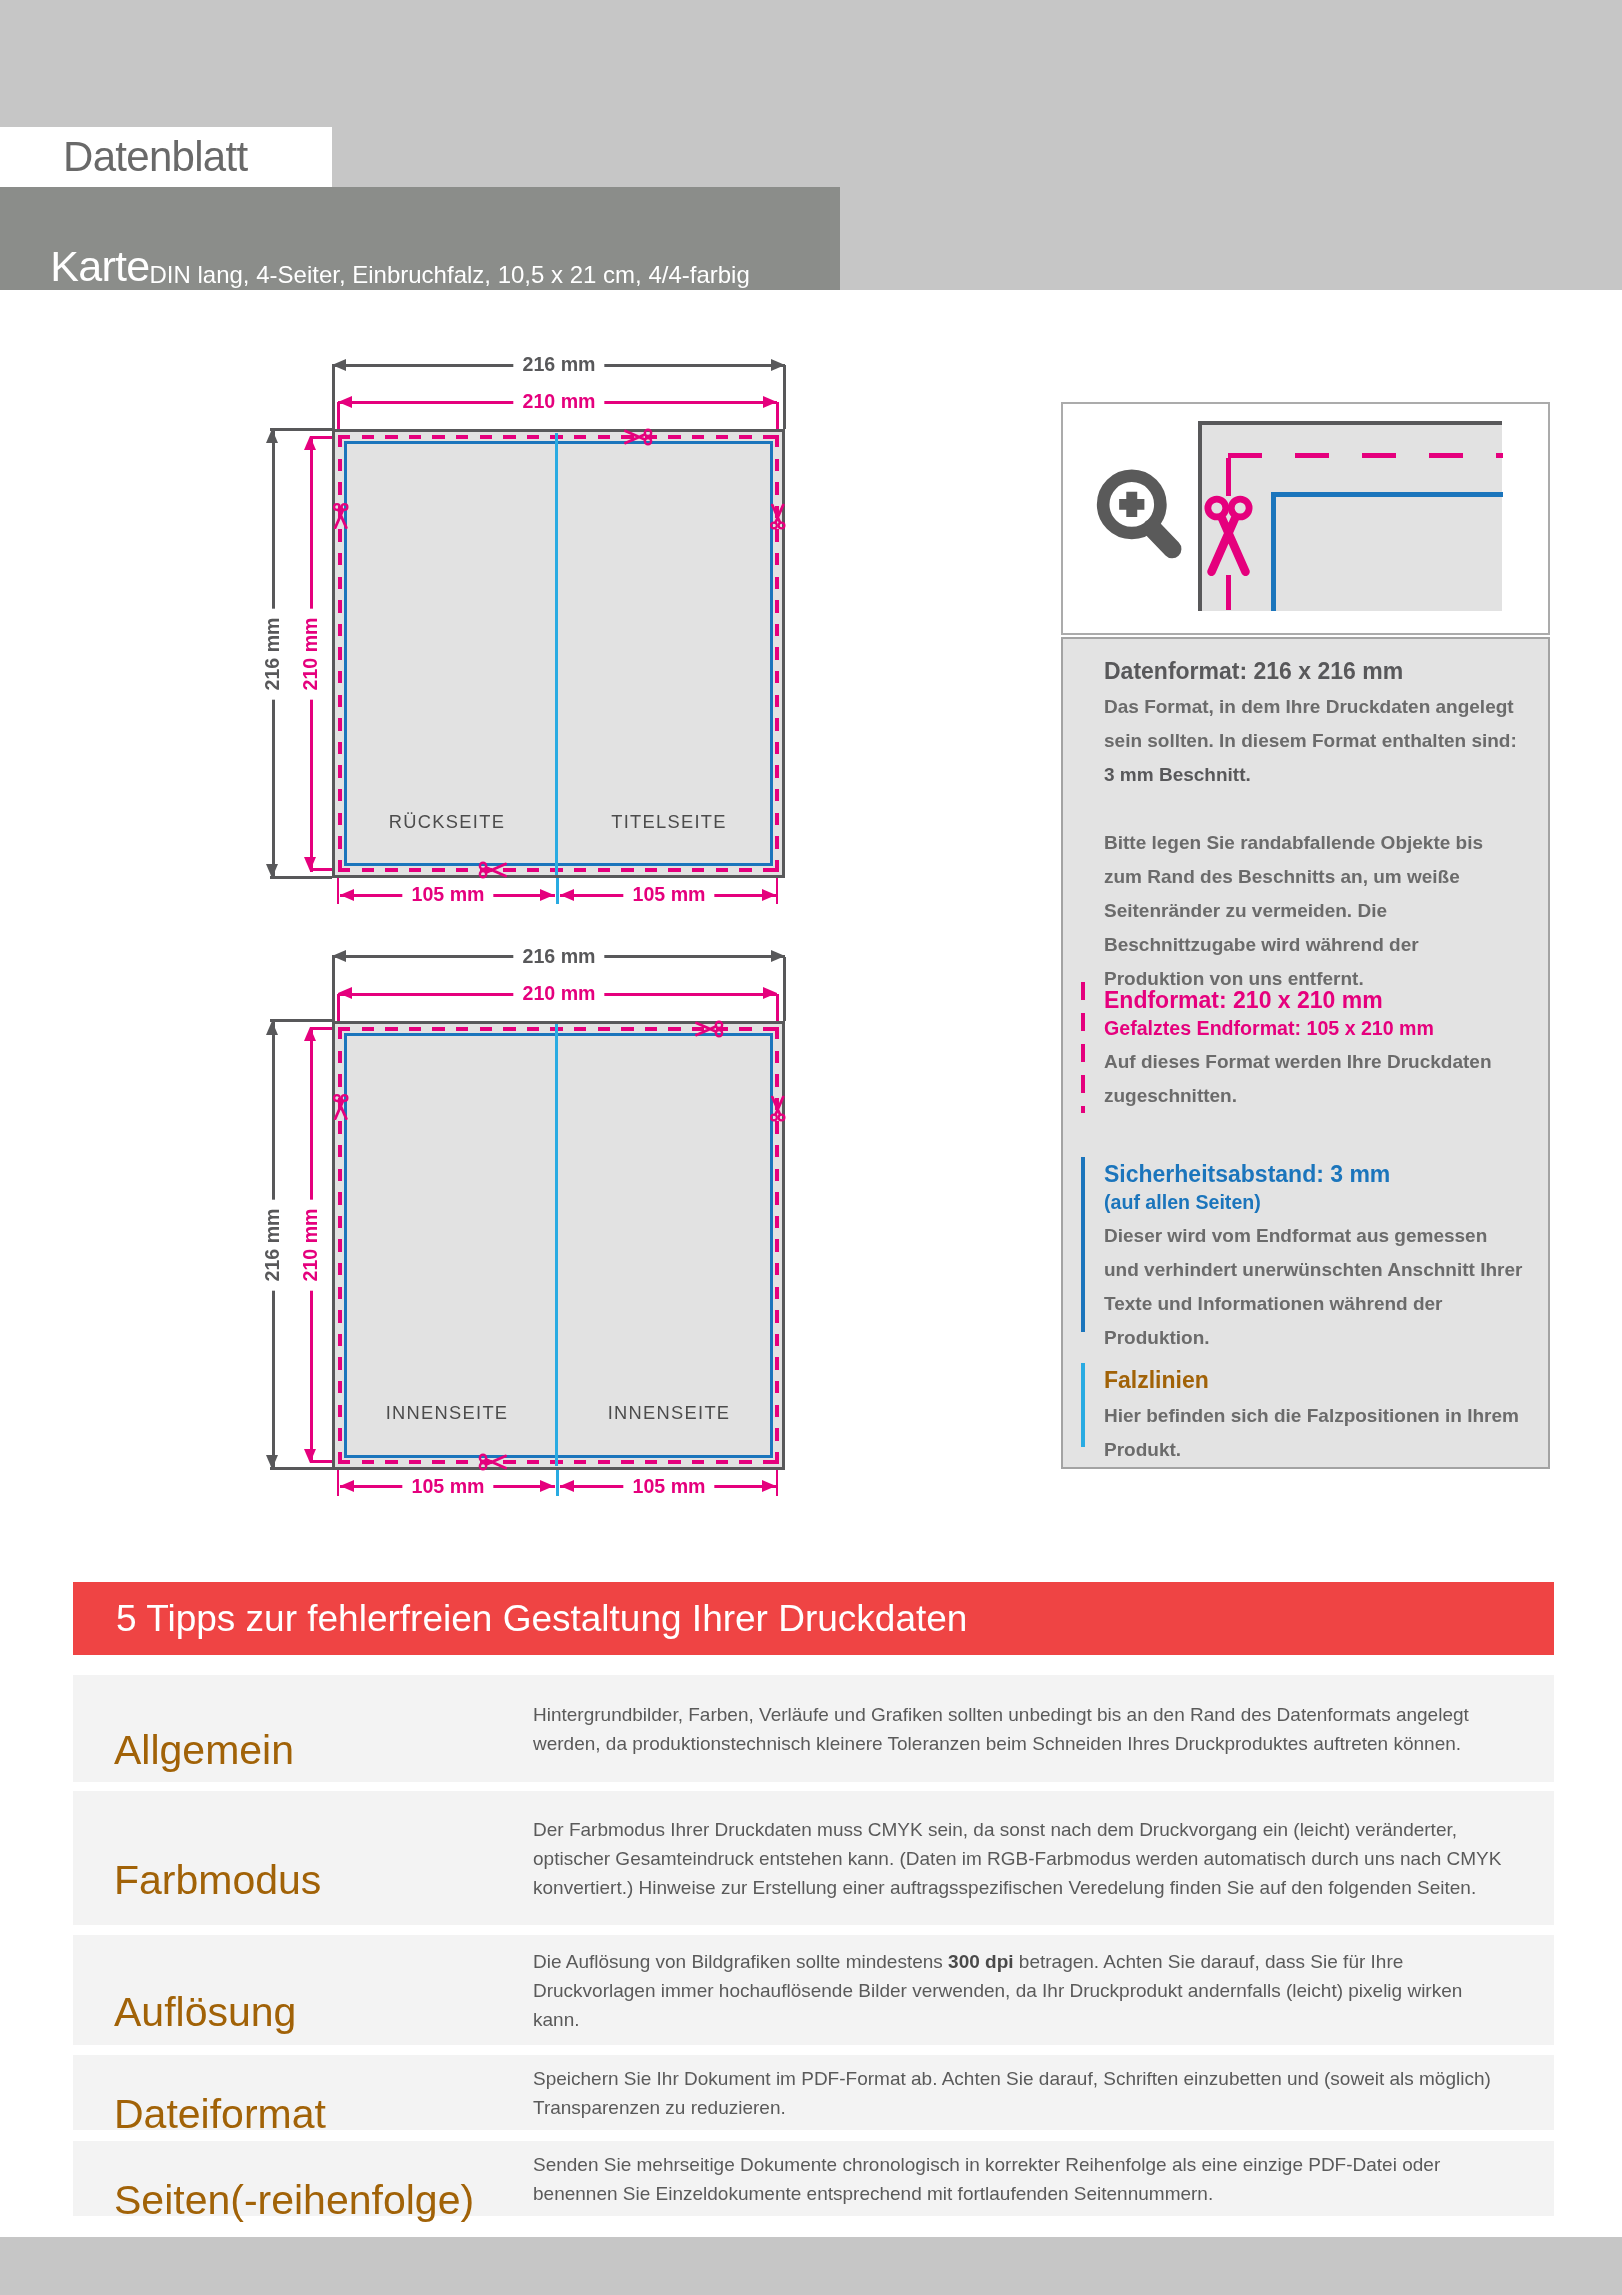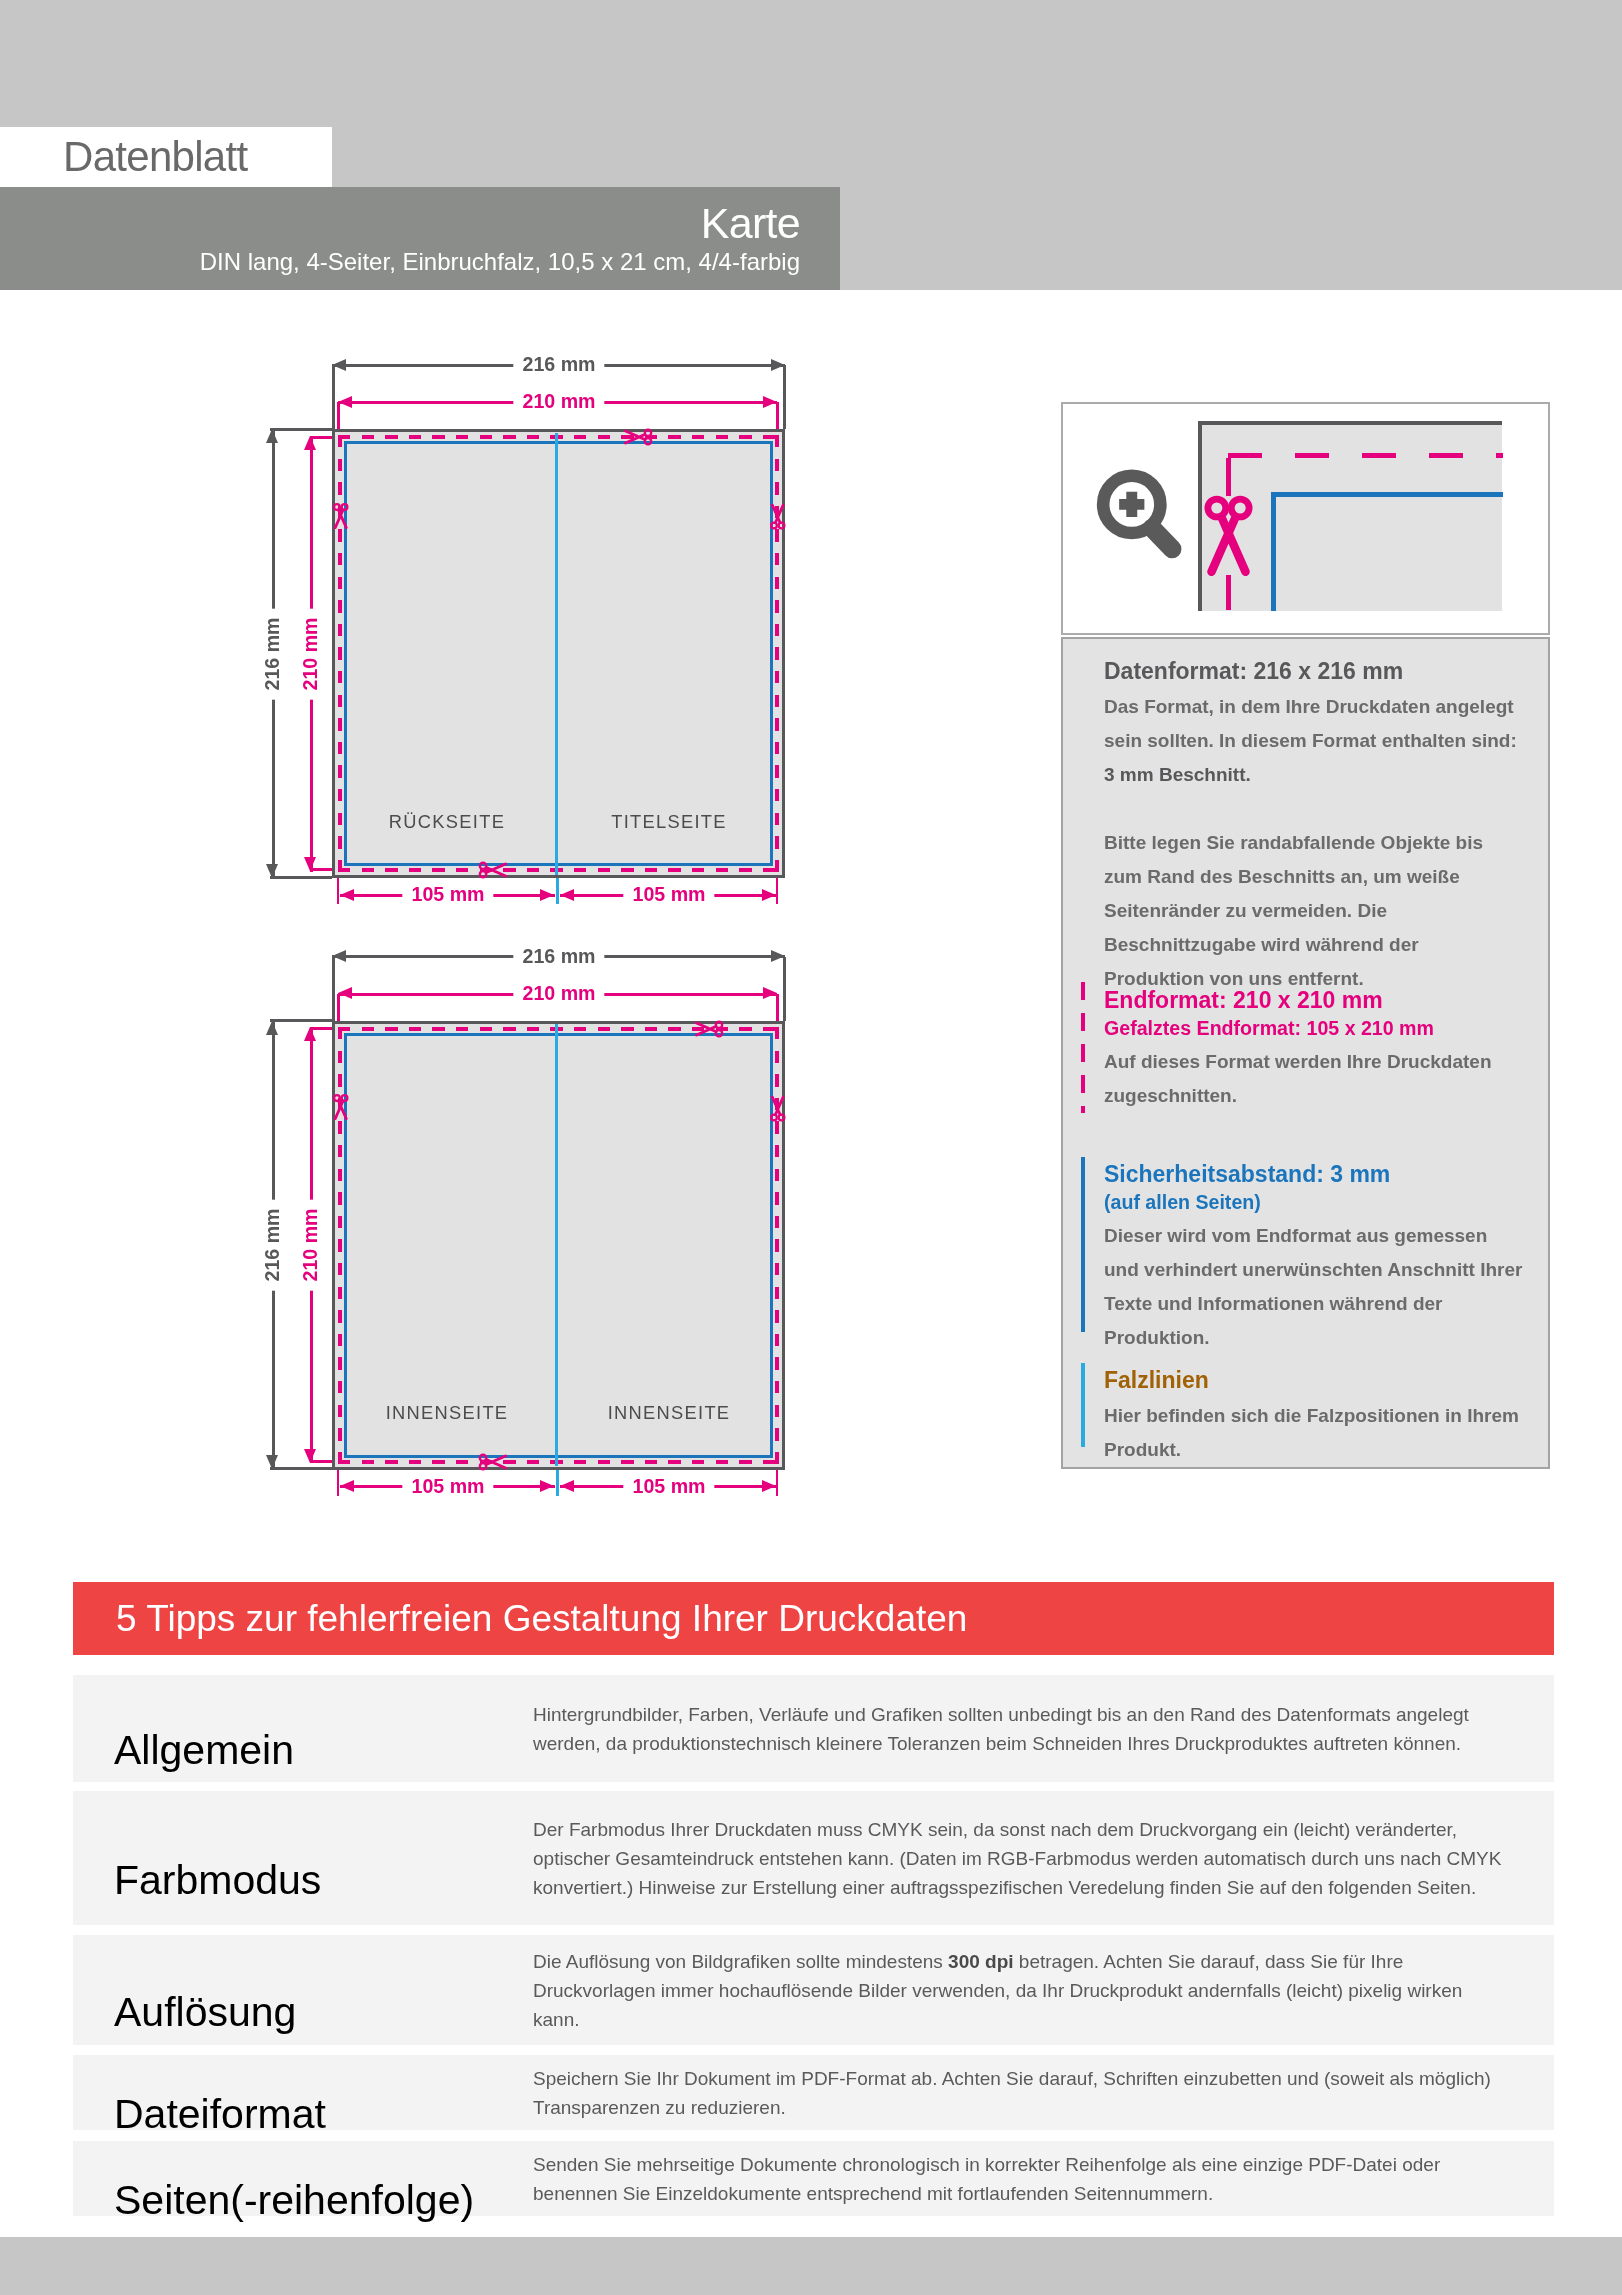--- a/index.html
+++ b/index.html
@@ -3,21 +3,21 @@
 <meta charset="utf-8">
 <style>
   html,body{margin:0;padding:0;background:#fff;}
   .page{position:relative;width:1623px;height:2295px;background:#ffffff;overflow:hidden;
         font-family:"Liberation Sans", sans-serif;}
   
   .top-band{position:absolute;left:0;top:0;width:1623px;height:290px;background:#c6c6c6;}
   .doc-box{position:absolute;left:0;top:127px;width:332px;height:60px;background:#ffffff;}
   .doc-box span{display:block;padding-left:63px;line-height:60px;font-size:42px;color:#696969;letter-spacing:-0.7px;}
   .product-bar{position:absolute;left:0;top:187px;width:840px;height:103px;background:#8b8d8a;
-               display:flex;flex-direction:column;justify-content:center;align-items:flex-end;
+               display:flex;flex-direction:row;justify-content:center;align-items:flex-end;
                padding-right:40px;box-sizing:border-box;color:#fff;}
   .product-title{font-size:43px;line-height:47px;letter-spacing:-0.7px;}
   .product-subtitle{font-size:24px;line-height:30px;}
   .bleed-box{position:absolute;background:#e2e2e2;border:3.3px solid #58585a;box-sizing:border-box;}
   .safety-box{position:absolute;border:3.3px solid #1b75bc;box-sizing:border-box;}
   .dashH{position:absolute;height:3.9px;background:repeating-linear-gradient(90deg,#e5007d 0 12.4px,transparent 12.4px 23.6px);}
   .dashV{position:absolute;width:3.9px;background:repeating-linear-gradient(180deg,#e5007d 0 12.4px,transparent 12.4px 23.6px);}
   .dim-label{position:absolute;transform:translate(-50%,-50%);background:#fff;padding:1.3px 9.2px;
              font-size:19.6px;font-weight:bold;white-space:nowrap;}
   .dim-label.gray{color:#58585a;}
@@ -41,21 +41,21 @@
   .ib-heading.gray,.ib-sub.gray{color:#58585a;}
   .ib-heading.mag,.ib-sub.mag{color:#e5007d;}
   .ib-heading.blue,.ib-sub.blue{color:#1b75bc;}
   .ib-heading.cyan{color:#a16207;}
   .ib-p{font-size:19px;line-height:34px;color:#6b6b6b;margin:3.9px 0 34px 0;font-weight:bold;}
   .ib-p b{color:#58585a;}
   
   .tips-bar{position:absolute;left:73px;top:1582px;width:1481px;height:73px;background:#ef4444;}
   .tips-bar span{display:block;padding-left:43px;line-height:73px;font-size:37px;color:#fff;}
   .tips-row{position:absolute;left:73px;width:1481px;background:#f3f3f3;display:flex;align-items:center;}
-  .row-label{position:absolute;left:41px;font-size:41px;color:#000000;white-space:nowrap;margin-top:44px;}
+  .row-label{position:absolute;left:41px;font-size:41px;color:#a16207;white-space:nowrap;margin-top:44px;}
   .row-text{position:absolute;left:460px;width:975px;font-size:19px;line-height:29px;color:#5a5a5a;}
   .row-text b{color:#4a4a4a;margin-top:30px;}
   .footer-band{position:absolute;left:0;top:2237px;width:1623px;height:59px;background:#c6c6c6;}
 </style>
 </head>
 <body>
 
 <div class="page">
 
   <div class="top-band"></div>

